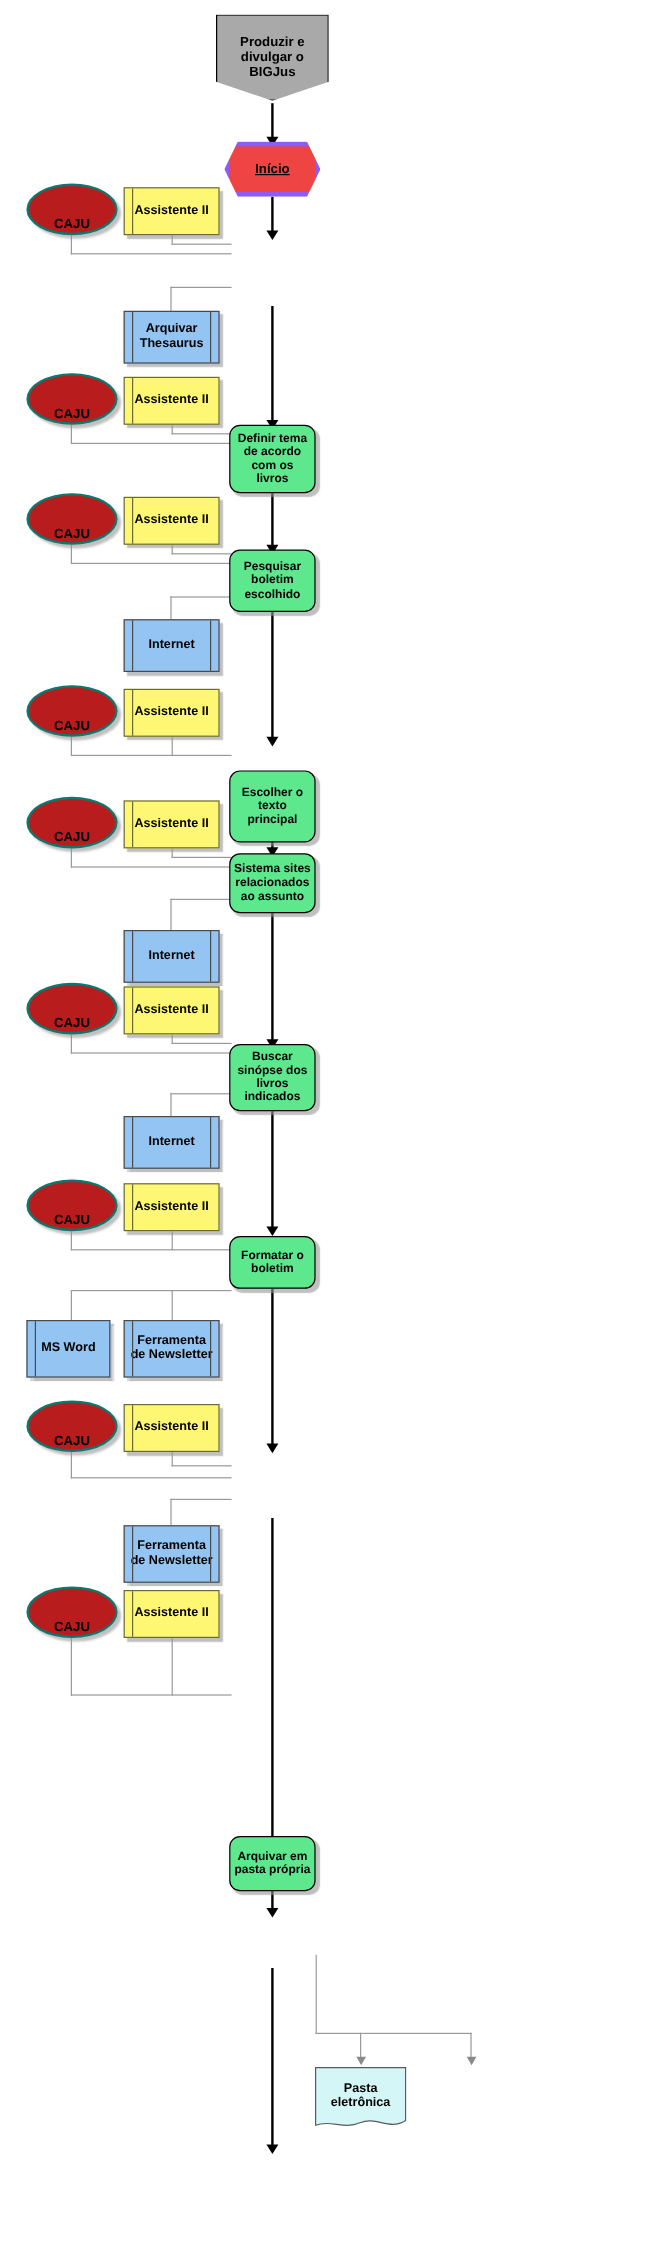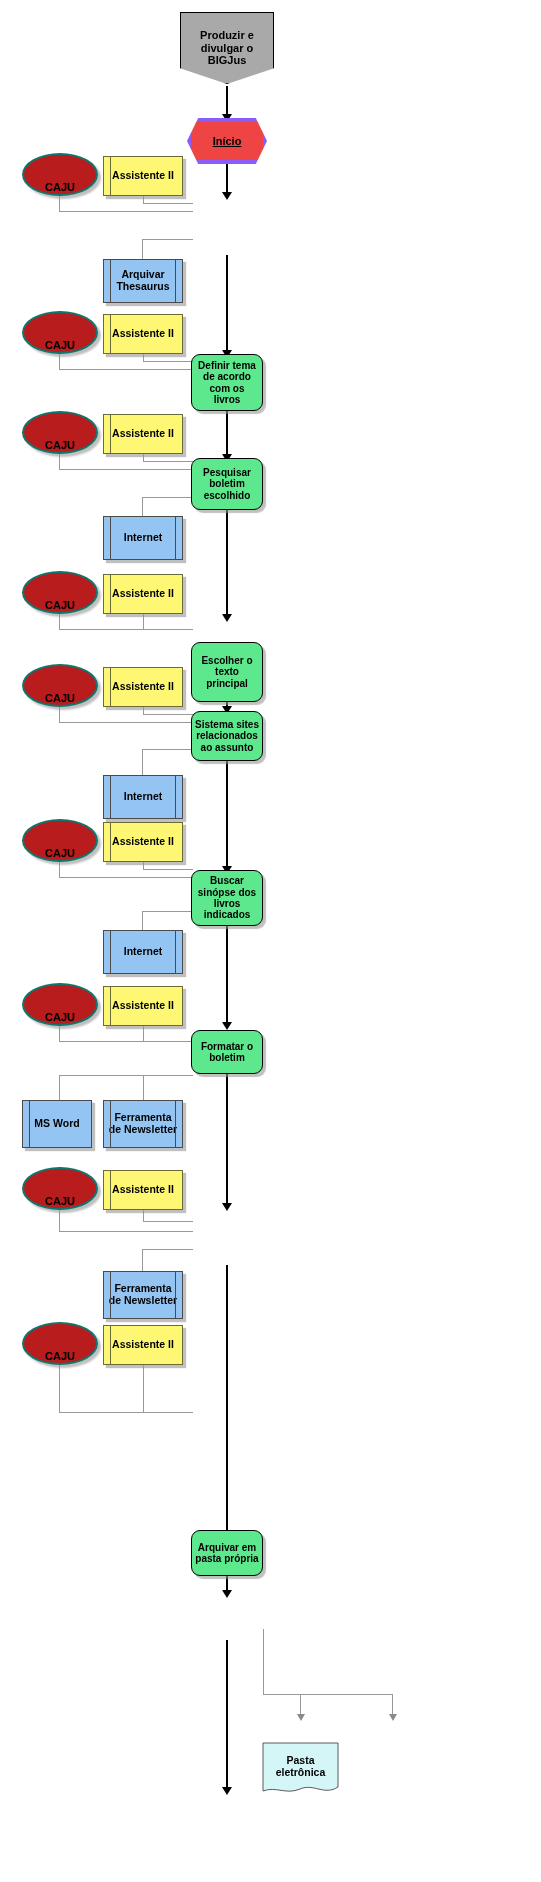--- a/index.html
+++ b/index.html
@@ -340,21 +340,21 @@
     <span class="lbl">Arquivar em pasta própria</span>
   </div>
 
   <div class="gline-h" style="left:263px;top:1694px;width:130px;"></div>
   <div class="gline-v" style="left:263px;top:1629px;height:66px;"></div>
   <div class="gline-v" style="left:300px;top:1694px;height:24px;"></div>
   <div class="arrow-g" style="left:297px;top:1714px;"></div>
   <div class="gline-v" style="left:392px;top:1694px;height:24px;"></div>
   <div class="arrow-g" style="left:389px;top:1714px;"></div>
 
-  <div class="docwrap" style="left:262px;top:1722px;width:77px;height:56px;margin-top:20px;">
+  <div class="docwrap" style="left:262px;top:1722px;width:77px;height:56px;">
     <svg width="77" height="56" viewBox="0 0 77 56">
       <path d="M1,1 H76 V45 C62,54 52,41 38,47 C24,53 14,44 1,49 Z" fill="#d5f6f7" stroke="#5a5a5a" stroke-width="1"></path>
     </svg>
     <span class="lbl" style="top:12px;font-size:10.5px;">Pasta eletrônica</span>
   </div>
 
 
   <div class="vline" style="left:226px;top:1640px;height:153px;"></div>
   <div class="arrow" style="left:222px;top:1787px;"></div>
 

